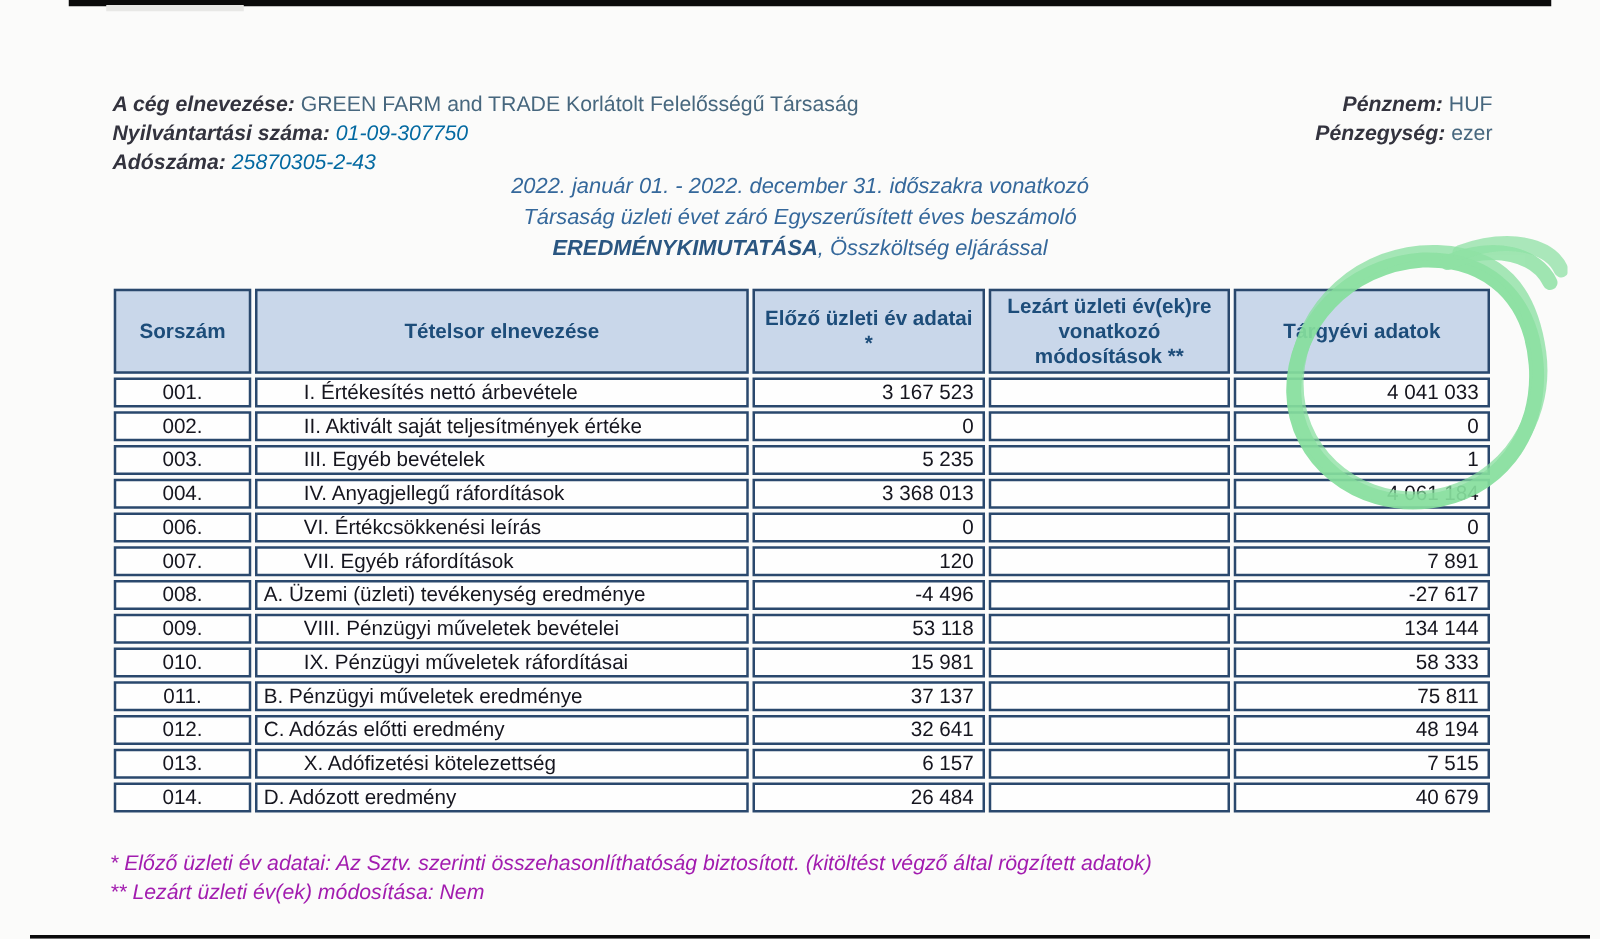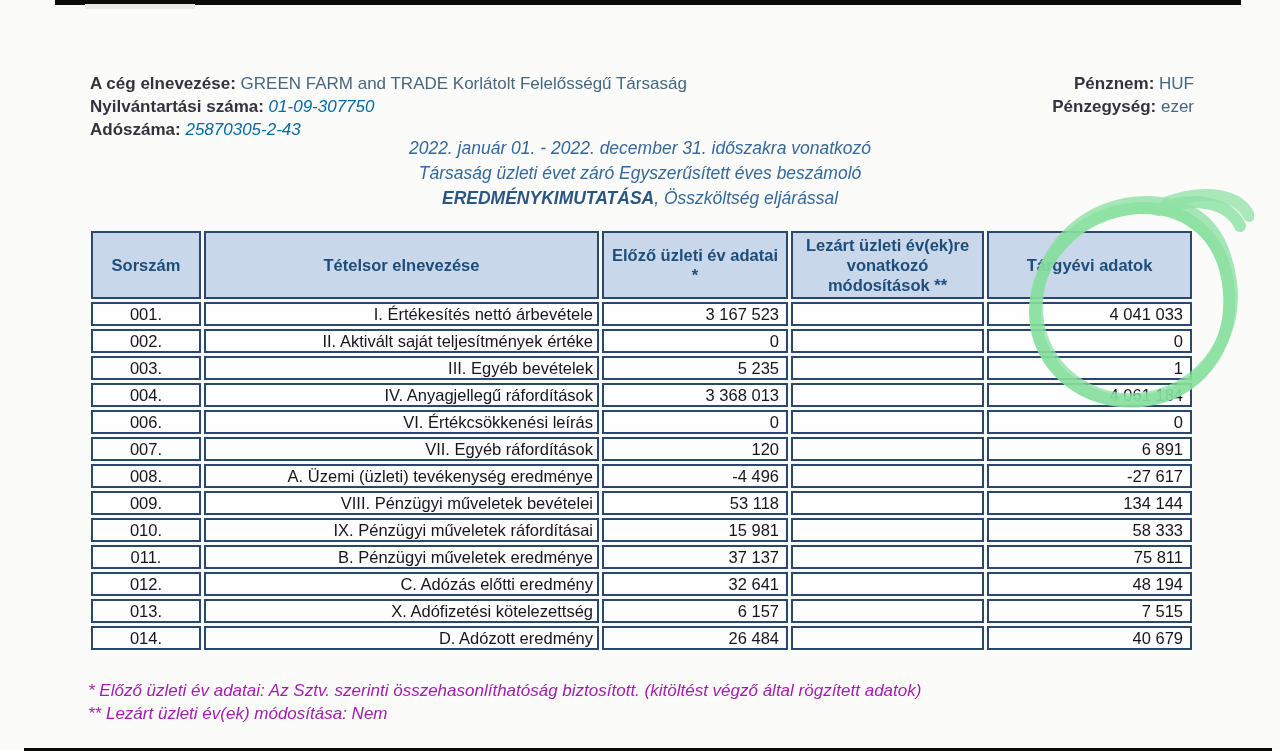--- a/index.html
+++ b/index.html
@@ -26,21 +26,21 @@
   }
   
   .info-left {
     position:absolute; left:90px; top:72px;
     font-size:17px; line-height:23px; white-space:nowrap;
   }
   .info-right {
     position:absolute; right:86px; top:72px;
     font-size:17px; line-height:23px; text-align:right; white-space:nowrap;
   }
-  .lbl { font-weight:bold; color:#33333e; }
+  .lbl { font-style:italic; font-weight:bold; color:#33333e; }
   .val { color:#47677e; }
   .val.italic { font-style:italic; color:#0369a1; }
   
   .titles {
     position:absolute; left:0; top:136px; width:100%;
     text-align:center; color:#35689b;
     font-size:17.5px; line-height:25px;font-style:italic;
   }
   .titles .t3-bold { font-weight:bold; color:#2a5681; }
   
@@ -59,21 +59,21 @@
     color:#1d4d7a;
     font-size:16.5px; font-weight:bold;
     height:68px; text-align:center;
     padding:2px 4px; line-height:20px;
   }
   td {
     height:22px; font-size:16.5px; color:#15151e;
     padding:0 4px; line-height:20px; white-space:nowrap;
   }
   td.c-no { text-align:center; }
-  td.c-label { text-align:right; padding-left:5px; }
+  td.c-label { text-align:left; padding-left:5px; }
   td.c-label.indent { padding-left:37px; }
   td.c-num { text-align:right; padding-right:7px; }
   
   .footnotes {
     position:absolute; left:88px; top:679px;
     font-style:italic; font-size:17px; line-height:23px;
     color:#a21caf; white-space:nowrap;
   }
   
   .annotation {
@@ -172,21 +172,21 @@
     <td class="c-label indent">VI. Értékcsökkenési leírás</td>
     <td class="c-num">0</td>
     <td class="c-num"></td>
     <td class="c-num">0</td>
   </tr>
         <tr>
     <td class="c-no">007.</td>
     <td class="c-label indent">VII. Egyéb ráfordítások</td>
     <td class="c-num">120</td>
     <td class="c-num"></td>
-    <td class="c-num">6 891</td>
+    <td class="c-num">7 891</td>
   </tr>
         <tr>
     <td class="c-no">008.</td>
     <td class="c-label">A. Üzemi (üzleti) tevékenység eredménye</td>
     <td class="c-num">-4 496</td>
     <td class="c-num"></td>
     <td class="c-num">-27 617</td>
   </tr>
         <tr>
     <td class="c-no">009.</td>

